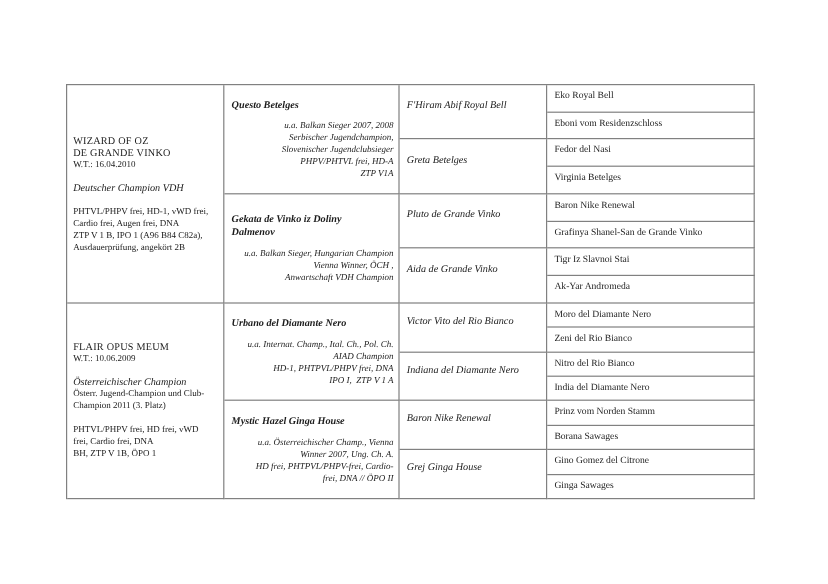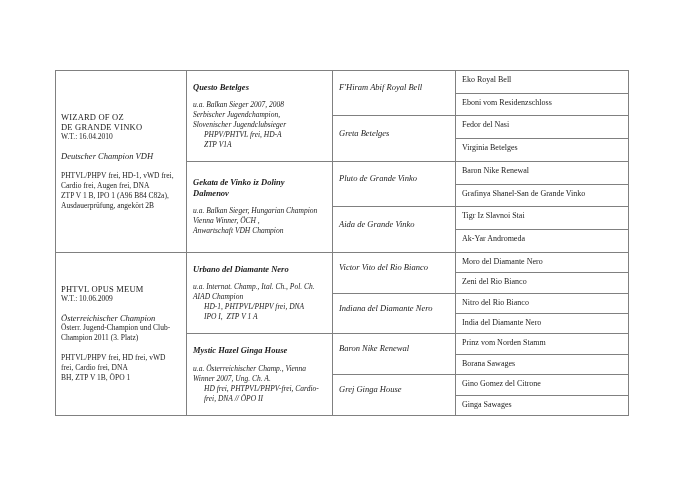--- a/index.html
+++ b/index.html
@@ -58,21 +58,21 @@
   .g2 {
     grid-column: 2;
     display: flex;
     flex-direction: column;
     justify-content: center;
     padding: 4px 4px 4px 6px;
     font-style: italic;
   }
   .g2 .nm { font-weight: bold; font-size: 8.5px; line-height: 10.5px; }
   .g2 .det { margin-top: 8px; font-size: 7.5px; line-height: 10px; }
-  .g2 .det div { white-space: pre-wrap; }
+  .g2 .det div { white-space: pre-wrap; text-align: right; }
   .g2 .det .ind { padding-left: 11px; }
   
   .g3 {
     grid-column: 3;
     display: flex;
     align-items: center;
     padding: 0 2px 12px 6px;
     font-style: italic;
     font-size: 8.5px;
     line-height: 10px;
@@ -101,21 +101,21 @@
       <div class="hlth">
         <div>PHTVL/PHPV frei, HD-1, vWD frei,</div>
         <div>Cardio frei, Augen frei, DNA</div>
         <div>ZTP V 1 B, IPO 1 (A96 B84 C82a),</div>
         <div>Ausdauerprüfung, angekört 2B</div>
       </div>
     </div>
 
     <div class="cell g1" style="grid-row:9/span 8">
       <div class="nm">
-        <div>PHTVL OPUS MEUM</div>
+        <div>FLAIR OPUS MEUM</div>
       </div>
       <div class="wt">W.T.: 10.06.2009</div>
       <div class="ttl">Österreichischer Champion</div>
       <div class="sub">
         <div>Österr. Jugend-Champion und Club-</div>
         <div>Champion 2011 (3. Platz)</div>
       </div>
       <div class="hlth">
         <div>PHTVL/PHPV frei, HD frei, vWD</div>
         <div>frei, Cardio frei, DNA</div>

